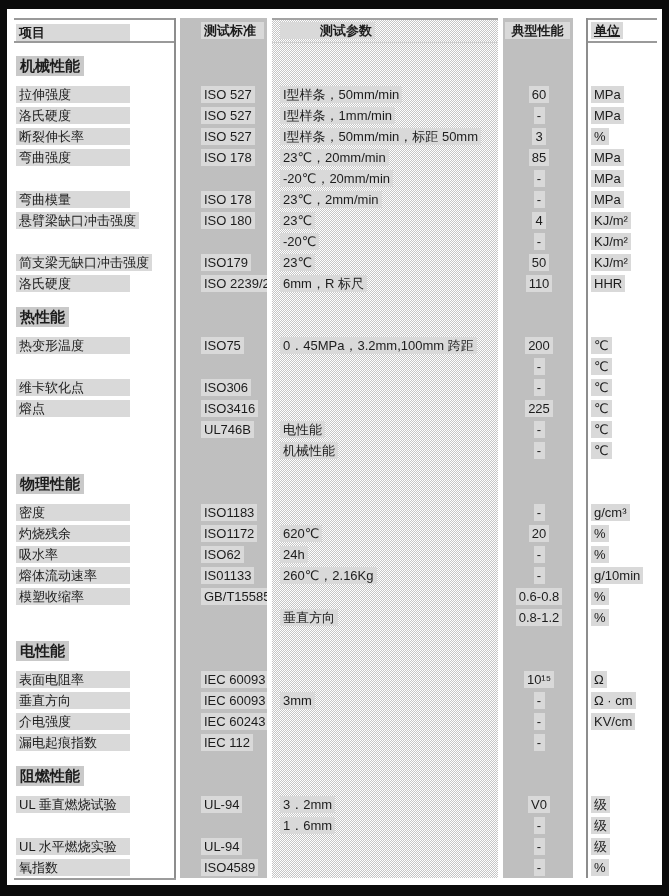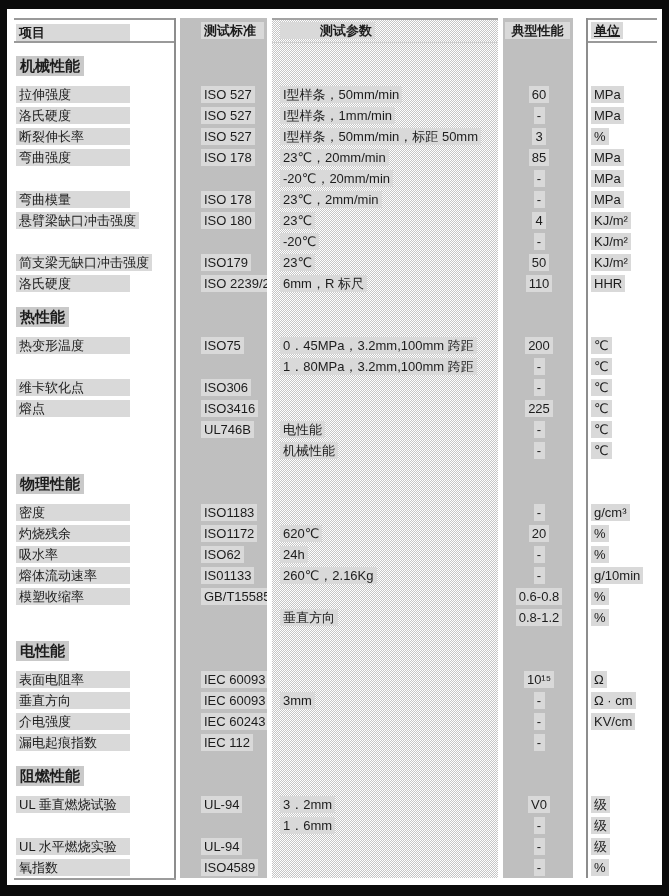--- a/index.html
+++ b/index.html
@@ -187,21 +187,20 @@
     <div class="c c1"><span class="hl">热变形温度</span></div>
     <div class="c c2"><span class="hl">ISO75</span></div>
     <div class="c c3"><span class="hl">0．45MPa，3.2mm,100mm 跨距</span></div>
     <div class="c c4"><span class="hl">200</span></div>
     <div class="c c5"><span class="hl">℃</span></div>
   </div>
 
   <div class="row">
     <div class="c c1"></div>
     <div class="c c2"></div>
-    <div class="c c3"><span class="hl">1．80MPa，3.2mm,100mm 跨距</span></div>
     <div class="c c4"><span class="hl">-</span></div>
     <div class="c c5"><span class="hl">℃</span></div>
   </div>
 
   <div class="row">
     <div class="c c1"><span class="hl">维卡软化点</span></div>
     <div class="c c2"><span class="hl">ISO306</span></div>
     <div class="c c3"></div>
     <div class="c c4"><span class="hl">-</span></div>
     <div class="c c5"><span class="hl">℃</span></div>

